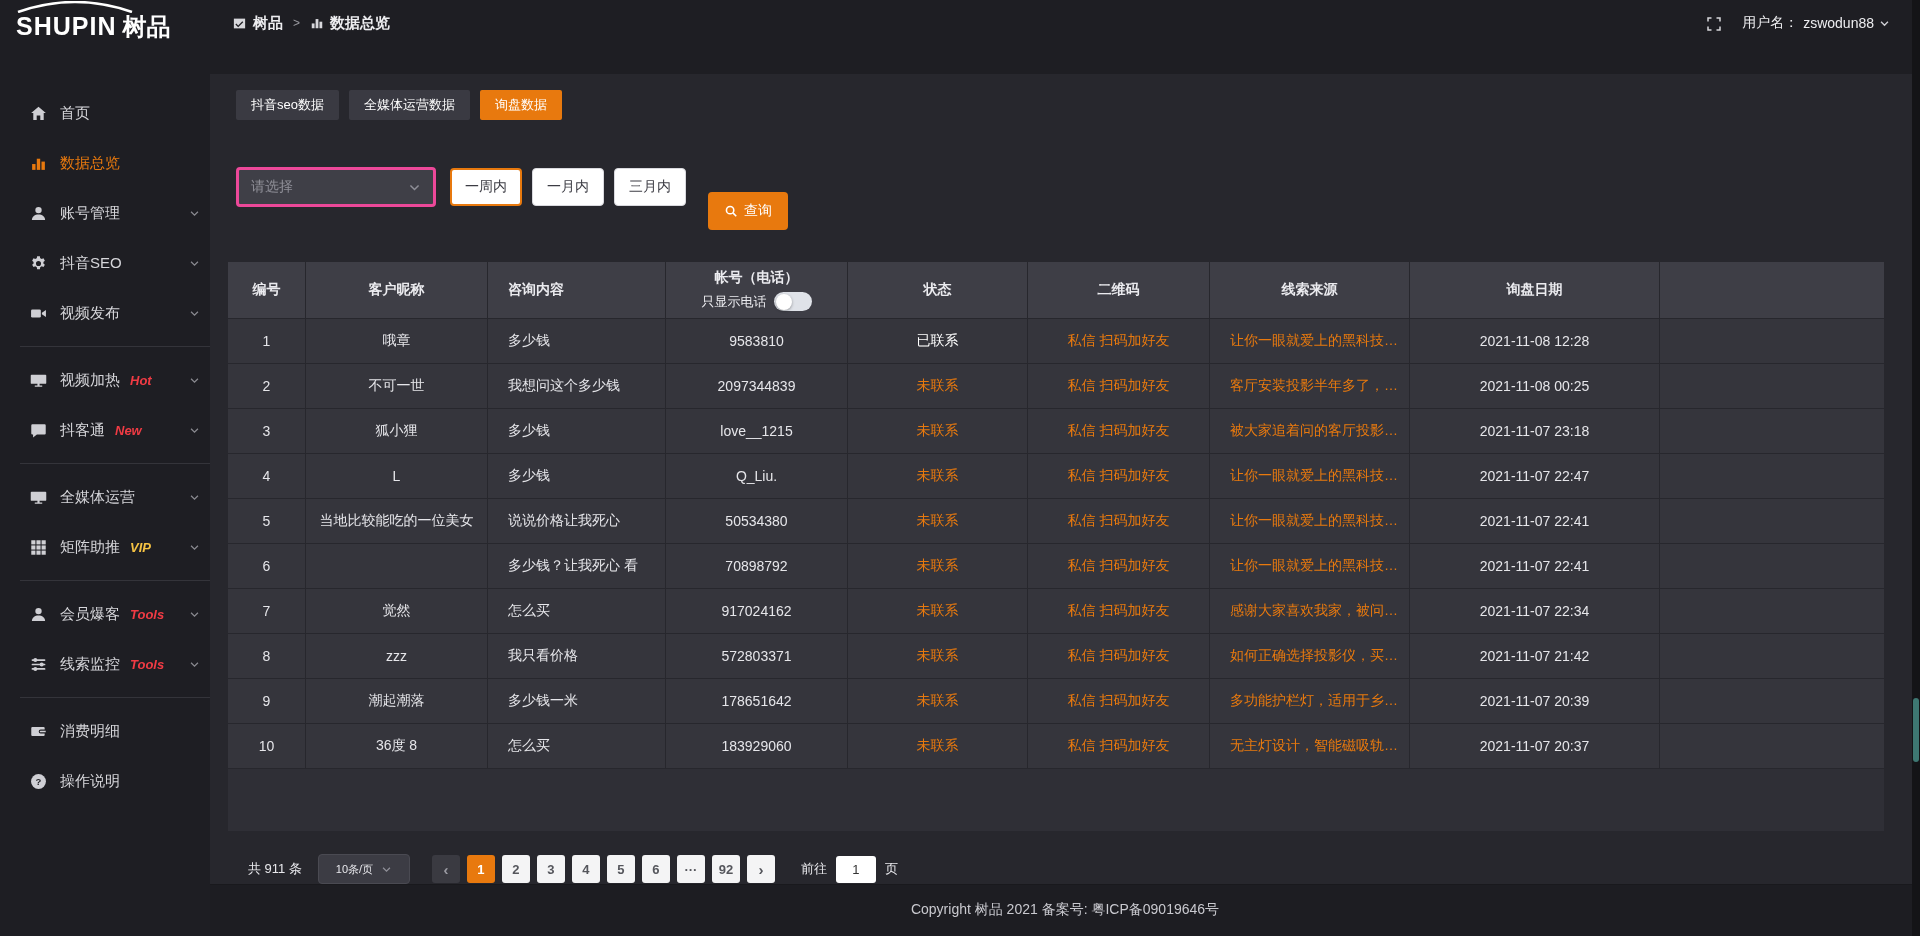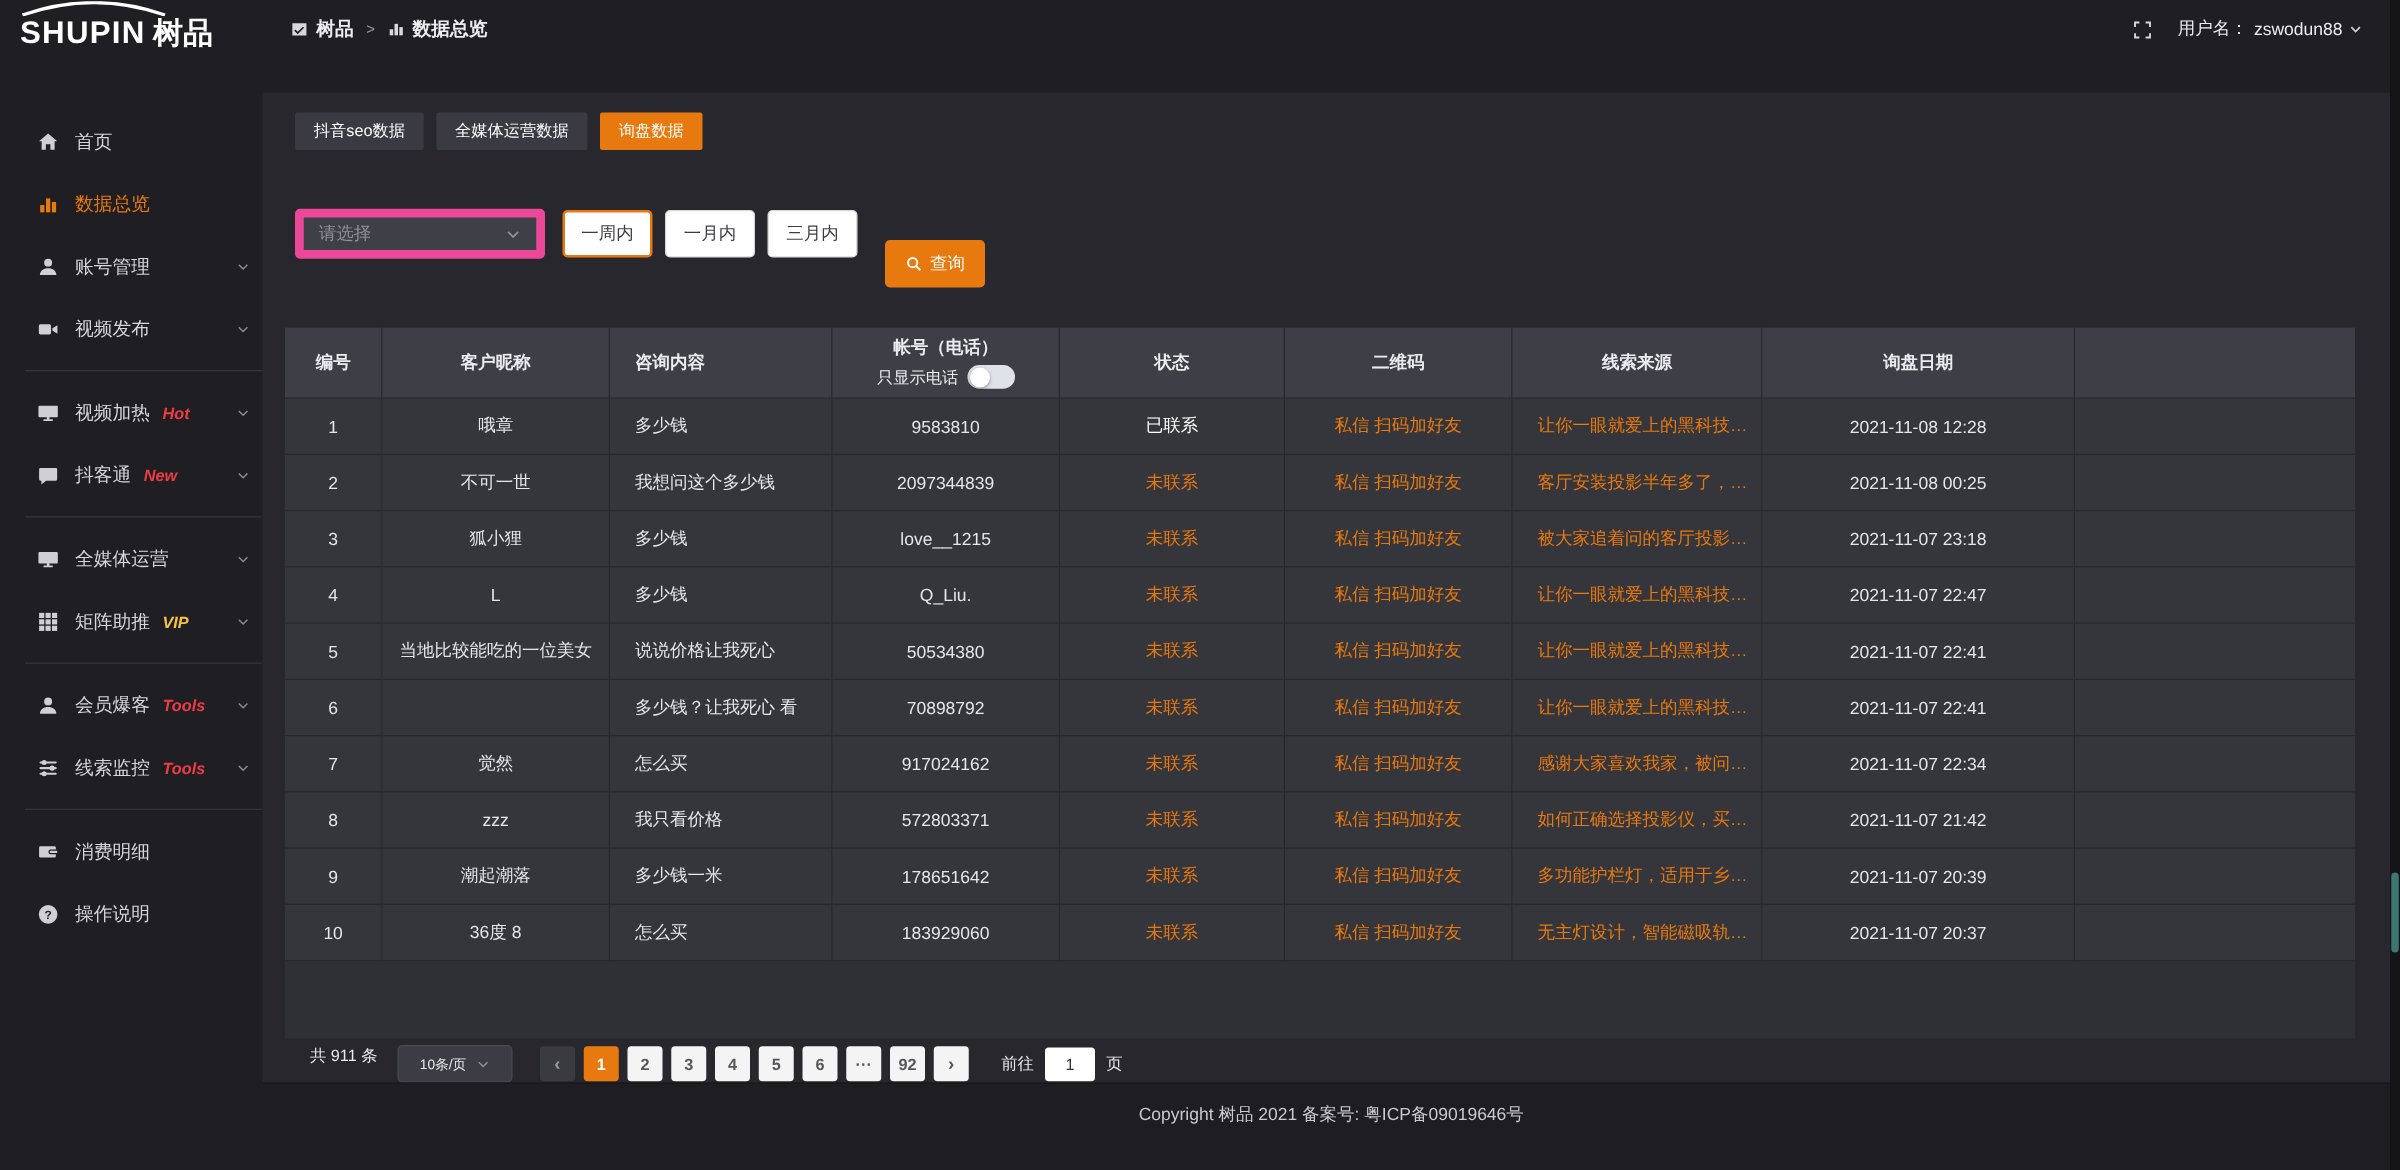--- a/index.html
+++ b/index.html
@@ -36,21 +36,21 @@
   .s-chevron{margin-left:auto;color:#8a8a90;display:flex;}
   .s-divider{height:1px;background:#34343a;margin:8px 0 8px 20px;}
 
   
   .tabs{display:flex;gap:10px;padding-left:8px;}
   .tab{height:30px;padding:0 15px;background:#3a3a42;color:#fff;font-size:13px;border:none;border-radius:2px;cursor:pointer;font-family:inherit;}
   .tab.active{background:#e8790e;}
 
   
   .filters{margin-top:24px;display:flex;align-items:center;padding-left:8px;}
-  .select{width:200px;height:40px;background:#3f3f47;border:7px solid #ec4899;border-radius:4px;
+  .select{width:200px;height:40px;background:#3f3f47;border:3px solid #ec4899;border-radius:4px;
     display:flex;align-items:center;justify-content:space-between;padding:0 12px;color:#8f8f98;font-size:14px;cursor:pointer;}
   .select .chev{display:flex;color:#8f8f98;}
   .range-group{display:flex;gap:10px;margin-left:14px;}
   .range-btn{height:38px;padding:0 14px;background:#fff;border:1px solid #d9d9de;border-radius:4px;color:#3c3c44;font-size:14px;cursor:pointer;font-family:inherit;}
   .range-btn.active{border:2px solid #e8790e;padding:0 13px;}
   .query-btn{height:38px;padding:0 16px;background:#e8790e;color:#fff;border:none;border-radius:4px;font-size:14px;
     display:flex;align-items:center;gap:6px;cursor:pointer;margin-left:22px;font-family:inherit;margin-top:48px;}
 
   
   .table-wrap{margin-top:32px;background:#2f2f36;width:1656px;height:569px;overflow:hidden;}
@@ -62,21 +62,21 @@
   td.link{color:#e8790e;cursor:pointer;}
   td.st-off{color:#e8790e;}
   td.st-on{color:#fff;}
   td.fillcell,th.fillcell{border-right:none;}
   .acct-head-top{display:block;}
   .toggle-row{display:flex;align-items:center;justify-content:center;gap:7px;margin-top:5px;font-weight:normal;font-size:13px;color:#ebebef;}
   .toggle{width:38px;height:19px;border-radius:10px;background:#dfe2e8;position:relative;cursor:pointer;flex:0 0 38px;}
   .toggle-knob{position:absolute;left:2px;top:1.5px;width:16px;height:16px;background:#fff;border-radius:50%;box-shadow:0 1px 3px rgba(0,0,0,.35);}
 
   
-  .pagination{margin-top:5px;display:flex;font-size:13px;color:#e8e8ec;padding-left:20px;}
+  .pagination{margin-top:23px;display:flex;align-items:center;font-size:13px;color:#e8e8ec;padding-left:20px;}
   .page-total{margin-right:16px;white-space:nowrap;}
   .size-select{width:92px;height:30px;background:#3c3c44;border:1px solid #4a4a52;border-radius:4px;
     display:flex;align-items:center;justify-content:center;gap:8px;color:#e8e8ec;font-size:11px;cursor:pointer;}
   .size-select .chev{display:flex;color:#8f8f98;}
   .pager{display:flex;align-items:center;gap:7px;margin-left:22px;}
   .page-btn{min-width:28px;height:28px;padding:0 6px;border-radius:3px;background:#f4f4f5;color:#55565c;
     font-size:13px;font-weight:bold;border:none;display:flex;align-items:center;justify-content:center;cursor:pointer;font-family:inherit;}
   .page-btn.active{background:#e8790e;color:#fff;}
   .page-btn.prev{background:#3a3a41;color:#9a9aa2;}
   .pages-slot{display:flex;gap:7px;}
@@ -175,20 +175,34 @@
 
     <span class="s-chevron">
       <svg width="11" height="11" viewBox="0 0 16 16" fill="none" stroke="currentColor" stroke-width="1.8">
                 <path d="M3 5.5l5 5 5-5"></path>
               </svg>
     </span>
   </div>
           <div class="s-item">
     <span class="s-icon">
               <svg viewBox="0 0 16 16" width="17" height="17" fill="currentColor">
+                <path fill-rule="evenodd" d="M6.7 1.2h2.6l.3 1.8c.5.2 1 .4 1.4.8l1.7-.7 1.3 2.2-1.4 1.2c.1.5.1 1 0 1.5l1.4 1.2-1.3 2.2-1.7-.7c-.4.4-.9.6-1.4.8l-.3 1.8H6.7l-.3-1.8c-.5-.2-1-.4-1.4-.8l-1.7.7L2 9.2l1.4-1.2c-.1-.5-.1-1 0-1.5L2 5.3l1.3-2.2 1.7.7c.4-.4.9-.6 1.4-.8zM8 5.6A2.4 2.4 0 1 0 8 10.4 2.4 2.4 0 0 0 8 5.6z"></path>
+              </svg>
+            </span>
+    <span class="s-label">抖音SEO</span>
+
+    <span class="s-chevron">
+      <svg width="11" height="11" viewBox="0 0 16 16" fill="none" stroke="currentColor" stroke-width="1.8">
+                <path d="M3 5.5l5 5 5-5"></path>
+              </svg>
+    </span>
+  </div>
+          <div class="s-item">
+    <span class="s-icon">
+              <svg viewBox="0 0 16 16" width="17" height="17" fill="currentColor">
                 <rect x="1" y="4.2" width="9.2" height="7.6" rx="1.2"></rect>
                 <path d="M11.2 7.2 15 4.8v6.4l-3.8-2.4z"></path>
               </svg>
             </span>
     <span class="s-label">视频发布</span>
 
     <span class="s-chevron">
       <svg width="11" height="11" viewBox="0 0 16 16" fill="none" stroke="currentColor" stroke-width="1.8">
                 <path d="M3 5.5l5 5 5-5"></path>
               </svg>

